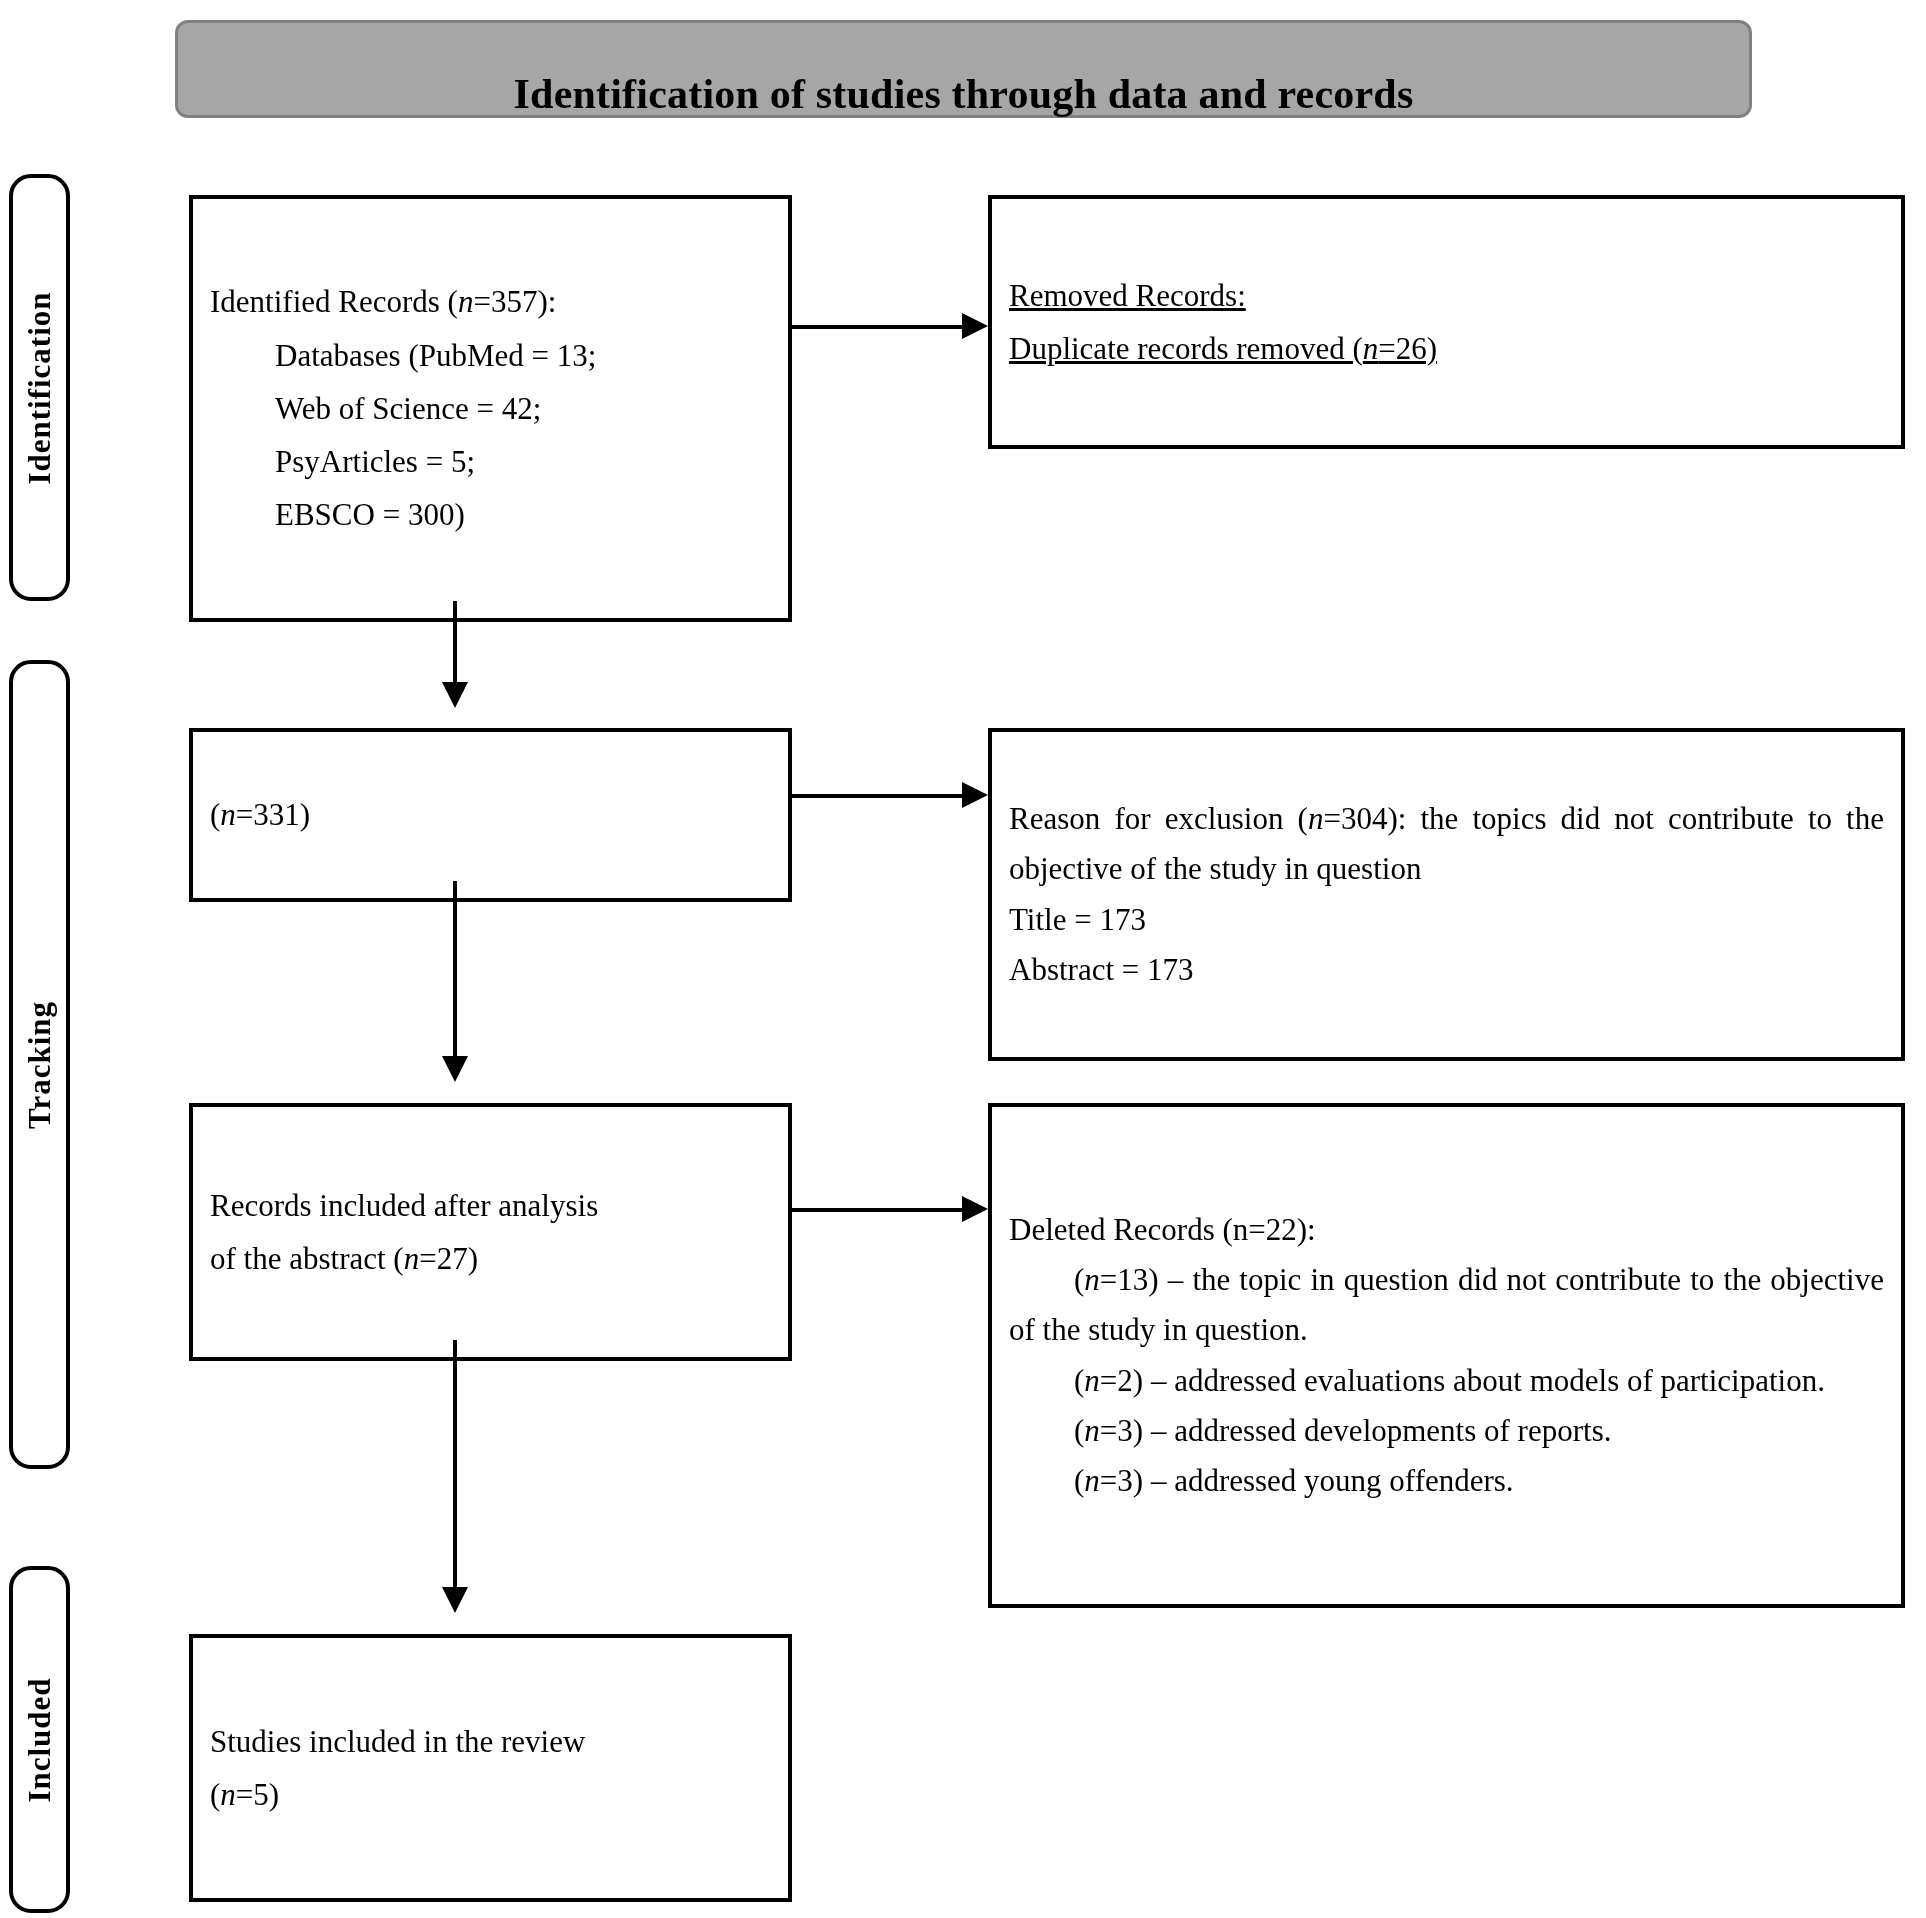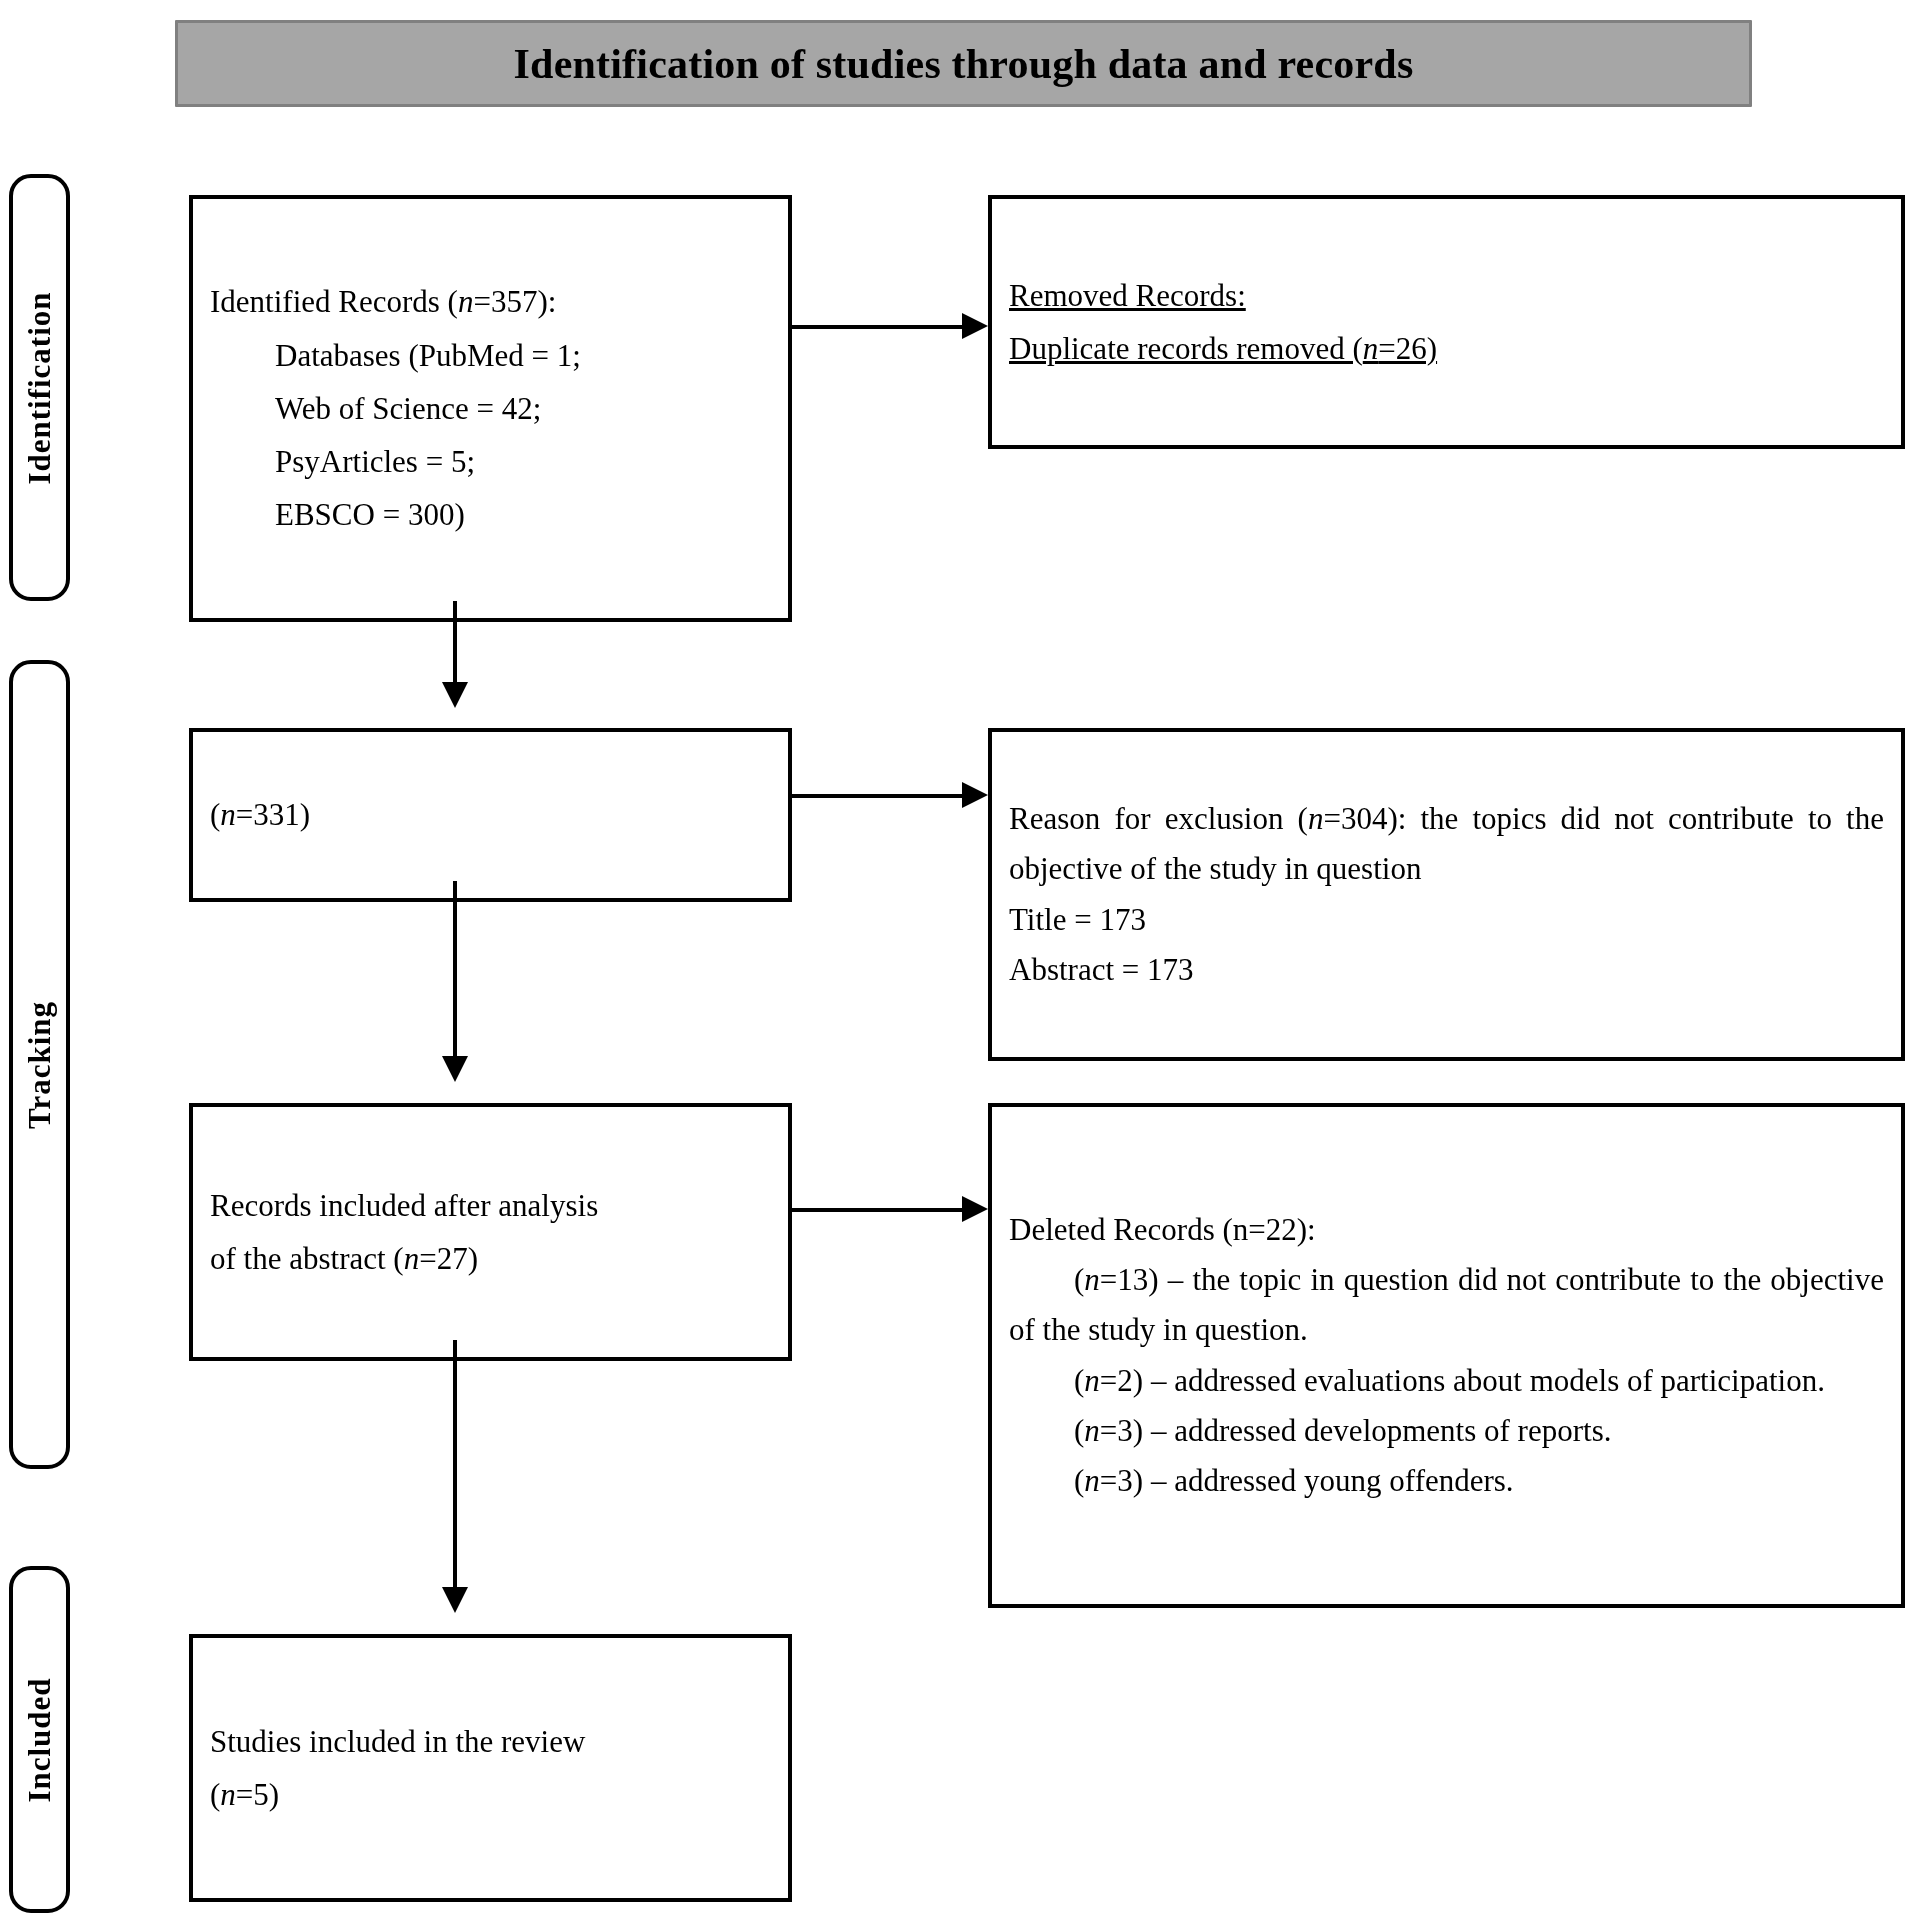--- a/index.html
+++ b/index.html
@@ -3,23 +3,23 @@
 <meta charset="utf-8">
 <style>
   html,body{margin:0;padding:0;background:#fff;}
   body{width:1926px;height:1918px;position:relative;
        font-family:"Liberation Serif","DejaVu Serif",serif;color:#000;
        -webkit-font-smoothing:none;}
   .stage{position:absolute;left:0;top:0;width:1926px;height:1918px;}
 
   
   .banner{
-    position:absolute;left:175px;top:20px;width:1577px;height:87px;
-    background:#a6a6a6;border:3.5px solid #808080;border-radius:1px;
-    box-sizing:border-box;display:flex;align-items:center;justify-content:center;
+    position:absolute;left:175px;top:20px;width:1577px;height:98px;
+    background:#a6a6a6;border:3.5px solid #808080;border-radius:13px;
+    box-sizing:border-box;display:flex;align-items:flex-end;justify-content:center;
   }
   .banner-title{font-size:42px;font-weight:bold;letter-spacing:0.2px;line-height:1;}
 
   
   .phase{
     position:absolute;left:9px;width:61px;
     border:4.5px solid #000;border-radius:22px;background:#fff;
     box-sizing:border-box;display:flex;align-items:center;justify-content:center;
   }
   .phase-label{
@@ -95,21 +95,21 @@
   </div>
   <div class="phase" id="phase-tracking">
     <span class="phase-label">Tracking</span>
   </div>
   <div class="phase" id="phase-included">
     <span class="phase-label">Included</span>
   </div>
 
   <div class="box" id="box-identified">
     <p>Identified Records (<em>n</em>=357):</p>
-    <p class="indent">Databases (PubMed = 1;</p>
+    <p class="indent">Databases (PubMed = 13;</p>
     <p class="indent">Web of Science = 42;</p>
     <p class="indent">PsyArticles = 5;</p>
     <p class="indent">EBSCO = 300)</p>
   </div>
 
   <div class="box" id="box-removed">
     <p>Removed Records:</p>
     <p>Duplicate records removed (<em>n</em>=26)</p>
   </div>
 

